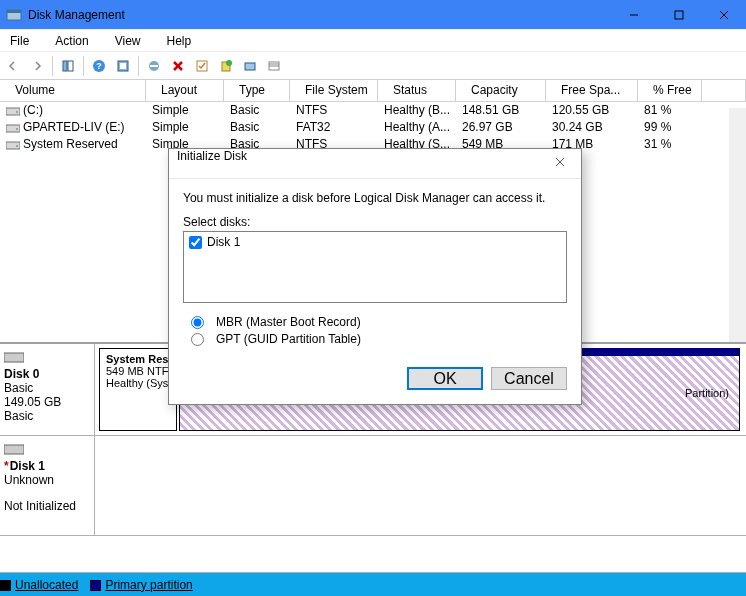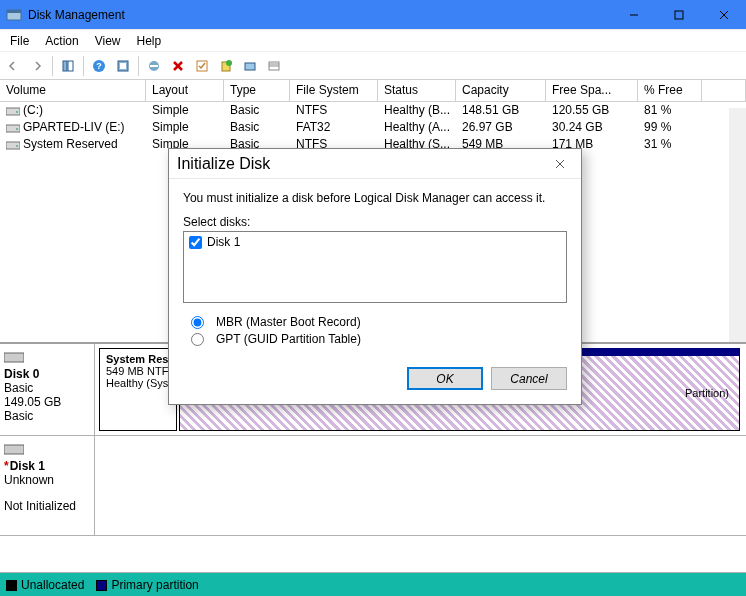--- a/index.html
+++ b/index.html
@@ -2,58 +2,58 @@
 <html><head>
 <meta charset="utf-8">
 <style>
 * { box-sizing: border-box; margin: 0; padding: 0; font-family: "Segoe UI", Tahoma, sans-serif; }
 body { background: #fff; width: 746px; height: 596px; overflow: hidden; position: relative; font-size: 12px; }
 .titlebar { height: 30px; background: #3b82f6; display: flex; align-items: center; padding-left: 6px; border-bottom: 1px solid #eee; }
 .titlebar .icon { width: 16px; height: 16px; margin-right: 6px; display: inline-block; }
 .titlebar .title { flex: 1; font-size: 12px; color: #000; }
 .winbtns { display: flex; }
 .winbtn { width: 45px; height: 30px; display: flex; align-items: center; justify-content: center; color: #606060; }
-.menubar { height: 22px; display: flex; align-items: center; padding-left: 2px; gap: 0; font-size: 12px; border-bottom: 1px solid #eee; }
+.menubar { height: 22px; display: flex; align-items: center; padding-left: 2px; gap: 10px; font-size: 12px; border-bottom: 1px solid #eee; }
 .menu-item { padding: 2px 8px; }
 .toolbar { height: 28px; display: flex; align-items: center; padding-left: 2px; gap: 2px; border-bottom: 1px solid #d0d0d0; }
 .tbtn { width: 22px; height: 22px; display: flex; align-items: center; justify-content: center; position: relative; }
 .tsep { width: 1px; height: 20px; background: #d0d0d0; margin: 0 2px; }
 .grid-header { display: flex; height: 22px; border-bottom: 1px solid #d0d0d0; background: #fff; }
-.gh { border-right: 1px solid #d0d0d0; padding: 3px 6px; font-size: 12px; white-space: nowrap; overflow: hidden; }
+.gh { border-right: 1px solid #d0d0d0; padding: 3px 15px; font-size: 12px; white-space: nowrap; overflow: hidden; }
 .c0{width:146px}.c1{width:78px}.c2{width:66px}.c3{width:88px}.c4{width:78px}.c5{width:90px}.c6{width:92px}.c7{width:64px}.c8{flex:1}
 .rows { }
 .row { display: flex; height: 17px; font-size: 12px; }
 .cell { padding: 1px 6px; white-space: nowrap; overflow: hidden; }
 .vol-icon { display: inline-block; width: 14px; height: 12px; vertical-align: middle; margin-right: 3px; }
 .bottom-panel { position: absolute; left: 0; right: 0; top: 342px; bottom: 30px; border-top: 2px solid #a0a0a0; overflow: hidden; }
 .disk-row { display: flex; border-bottom: 1px solid #b0b0b0; height: 92px; }
 .disk-info { width: 95px; border-right: 1px solid #b0b0b0; padding: 6px 4px; font-size: 12px; }
 .disk-info .dname { font-weight: bold; }
 .disk-body { flex: 1; display: flex; padding: 4px; gap: 0; }
 .part { border: 1px solid #000; margin-right: 2px; display: flex; flex-direction: row; font-size: 11px; }
 .part-hdr { height: 12px; background: #000080; }
 .part-hatch { background: repeating-linear-gradient(45deg,#fff,#fff 3px,#d4b8e0 3px,#d4b8e0 6px); }
 .part-body { padding: 4px 6px; flex: 1; }
-.legend { position: absolute; left: 0; right: 0; bottom: 0; height: 24px; border-top: 1px solid #b0b0b0; display: flex; align-items: center; padding-left: 6px; gap: 12px; font-size: 12px; background:#14b8a6; }
+.legend { position: absolute; left: 0; right: 0; bottom: 0; height: 24px; border-top: 1px solid #b0b0b0; display: flex; align-items: center; gap: 12px; font-size: 12px; background:#0ea5e9;text-decoration:underline; }
 .lg-swatch { width: 11px; height: 11px; display: inline-block; margin-right: 4px; vertical-align: middle; border:1px solid #000; }
 
 .dialog { position: absolute; left: 168px; top: 148px; width: 414px; background: #fff; border: 1px solid #808080; box-shadow: 4px 4px 12px rgba(0,0,0,0.25); }
-.dlg-title { height: 30px; display: flex; align-items: center; padding: 0 8px; font-size: 16px; color: #000; border-bottom: 1px solid #e8e8e8; }
+.dlg-title { height: 30px; display: flex; align-items: flex-start; padding: 0 8px; font-size: 12px; color: #000; border-bottom: 1px solid #e8e8e8; }
 .dlg-title .t { flex: 1; }
 .dlg-close { width: 26px; height: 26px; display:flex;align-items:center;justify-content:center;color:#606060; }
 .dlg-body { padding: 12px 14px 10px 14px; font-size: 12px; }
 .dlg-body p { margin-bottom: 10px; font-size: 12px; }
 .disk-list { border: 1px solid #808080; height: 72px; padding: 3px 5px; margin-bottom: 12px; background:#fff; }
 .chk { display: flex; align-items: center; gap: 5px; }
 .chk input { width:13px;height:13px; }
 .radio { display: flex; align-items: center; gap: 12px; margin: 3px 0 3px 8px; }
 .radio input { width:13px;height:13px; }
 .note { margin-top: 10px; font-size: 12px; line-height: 1.35; }
 .dlg-btns { display: flex; justify-content: flex-end; gap: 8px; padding: 8px 14px 14px 0; }
-.btn { width: 76px; height: 23px; font-size: 12px; background: #e1e1e1; border: 1px solid #adadad; font-style: italic; }
+.btn { width: 76px; height: 23px; font-size: 16px; background: #e1e1e1; border: 1px solid #adadad; }
 .btn.default { border: 1px solid #0078d7; box-shadow: inset 0 0 0 1px #0078d7; }
 .scrollbar-v { position:absolute; right:0; top:108px; width:17px; height:234px; background:#f0f0f0; }
 .red-ast { color: #c00000; font-weight:bold; display:inline-block;margin-right:1px; }
 </style>
 </head>
 <body>
 
 <div class="titlebar">
   <span class="icon">
     <svg viewBox="0 0 16 16">

